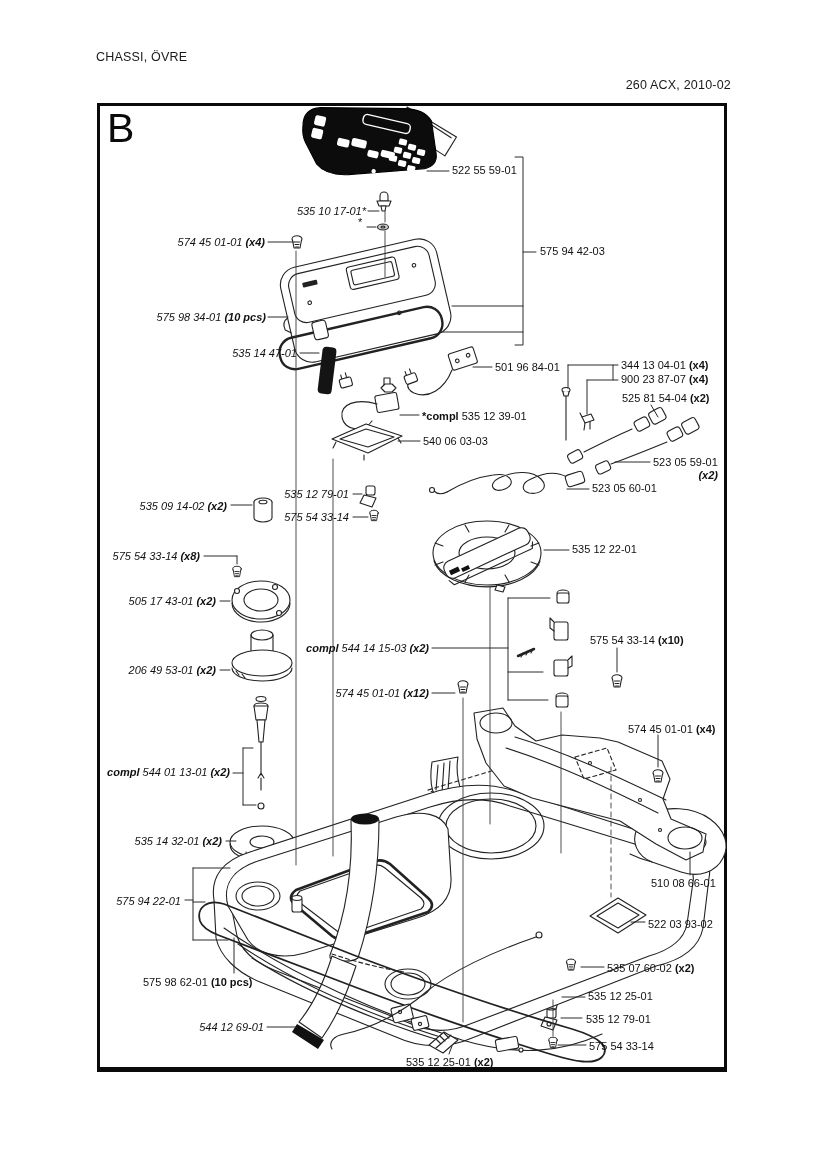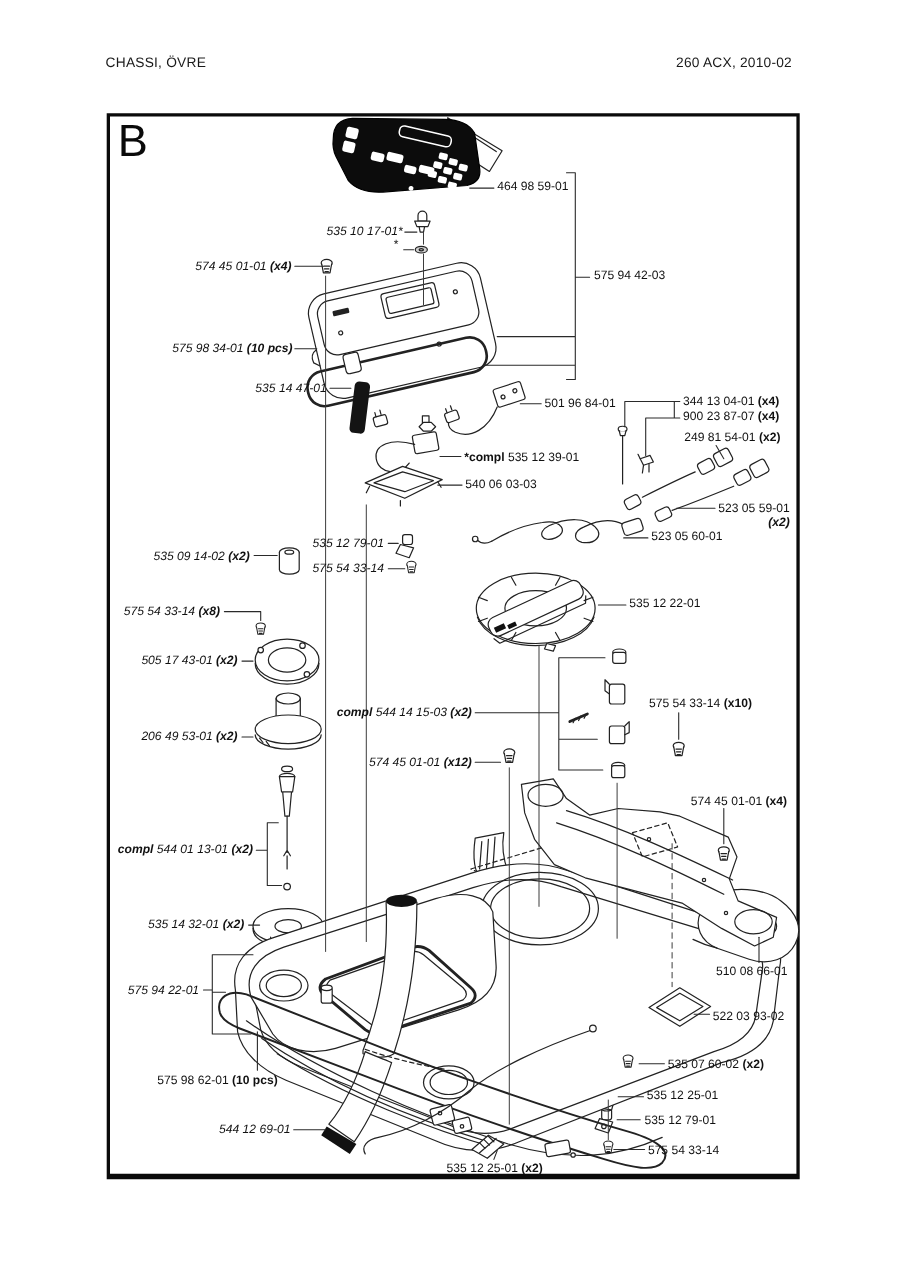--- a/index.html
+++ b/index.html
@@ -1,20 +1,20 @@
 <!DOCTYPE html>
 <html><head>
 <meta charset="utf-8">
 <style>
   html,body{margin:0;padding:0;background:#fff;}
   .page{position:relative;width:826px;height:1169px;background:#fff;overflow:hidden;
         font-family:"Liberation Sans",sans-serif;color:#111;}
   .hdr{position:absolute;top:50px;font-size:12.5px;letter-spacing:.2px;color:#1a1a1a;white-space:nowrap;}
   .hdr-l{left:96px;}
-  .hdr-r{right:106px;text-align:right;}
+  .hdr-r{right:95px;text-align:right;margin-top:28px;}
   .frame{position:absolute;left:97px;top:103px;width:630px;height:969px;box-sizing:border-box;
          border:3px solid #0a0a0a;border-bottom-width:5px;}
   .section-letter{position:absolute;left:107px;top:106px;font-size:41px;line-height:44px;
                   font-family:"Liberation Sans",sans-serif;color:#0a0a0a;}
   svg.art{position:absolute;left:0;top:0;}
   .lbl{position:absolute;font-size:11px;line-height:13px;white-space:nowrap;color:#111;}
   .lbl b{font-weight:bold;}
   .ra{text-align:right;font-style:italic;}
 </style>
 </head>
@@ -390,31 +390,31 @@
         <path d="M234,938 V973"></path>
         <path d="M562,997 H585"></path>
         <path d="M561,1018 H582"></path>
         <path d="M267,1027 H296"></path>
         <path d="M558,1045 H586"></path>
         <path d="M452,1046 L449,1054"></path>
       </g>
     </g>
   </svg>
 
-  <div class="lbl" style="left:452px;top:164px"><b></b><span>464 98 59-01</span><b></b></div>
+  <div class="lbl" style="left:452px;top:164px"><b></b><span>522 55 59-01</span><b></b></div>
   <div class="lbl ra" style="right:460px;top:205px"><b></b><span>535 10 17-01*</span><b></b></div>
   <div class="lbl" style="left:358px;top:216px"><b></b><span>*</span><b></b></div>
   <div class="lbl ra" style="right:561px;top:236px"><b></b><span>574 45 01-01</span><b> (x4)</b></div>
   <div class="lbl" style="left:540px;top:245px"><b></b><span>575 94 42-03</span><b></b></div>
   <div class="lbl ra" style="right:560px;top:311px"><b></b><span>575 98 34-01</span><b> (10 pcs)</b></div>
   <div class="lbl ra" style="right:529px;top:347px"><b></b><span>535 14 47-01</span><b></b></div>
   <div class="lbl" style="left:495px;top:361px"><b></b><span>501 96 84-01</span><b></b></div>
   <div class="lbl" style="left:621px;top:359px"><b></b><span>344 13 04-01</span><b> (x4)</b></div>
   <div class="lbl" style="left:621px;top:373px"><b></b><span>900 23 87-07</span><b> (x4)</b></div>
-  <div class="lbl" style="left:622px;top:392px"><b></b><span>249 81 54-01</span><b> (x2)</b></div>
+  <div class="lbl" style="left:622px;top:392px"><b></b><span>525 81 54-04</span><b> (x2)</b></div>
   <div class="lbl" style="left:422px;top:410px"><b>*compl </b><span>535 12 39-01</span><b></b></div>
   <div class="lbl" style="left:423px;top:435px"><b></b><span>540 06 03-03</span><b></b></div>
   <div class="lbl" style="left:653px;top:456px"><b></b><span>523 05 59-01</span><b></b></div>
   <div class="lbl ra" style="right:108px;top:469px"><b></b><span></span><b>(x2)</b></div>
   <div class="lbl" style="left:592px;top:482px"><b></b><span>523 05 60-01</span><b></b></div>
   <div class="lbl ra" style="right:477px;top:488px"><b></b><span>535 12 79-01</span><b></b></div>
   <div class="lbl ra" style="right:599px;top:500px"><b></b><span>535 09 14-02</span><b> (x2)</b></div>
   <div class="lbl ra" style="right:477px;top:511px"><b></b><span>575 54 33-14</span><b></b></div>
   <div class="lbl" style="left:572px;top:543px"><b></b><span>535 12 22-01</span><b></b></div>
   <div class="lbl ra" style="right:626px;top:550px"><b></b><span>575 54 33-14</span><b> (x8)</b></div>

